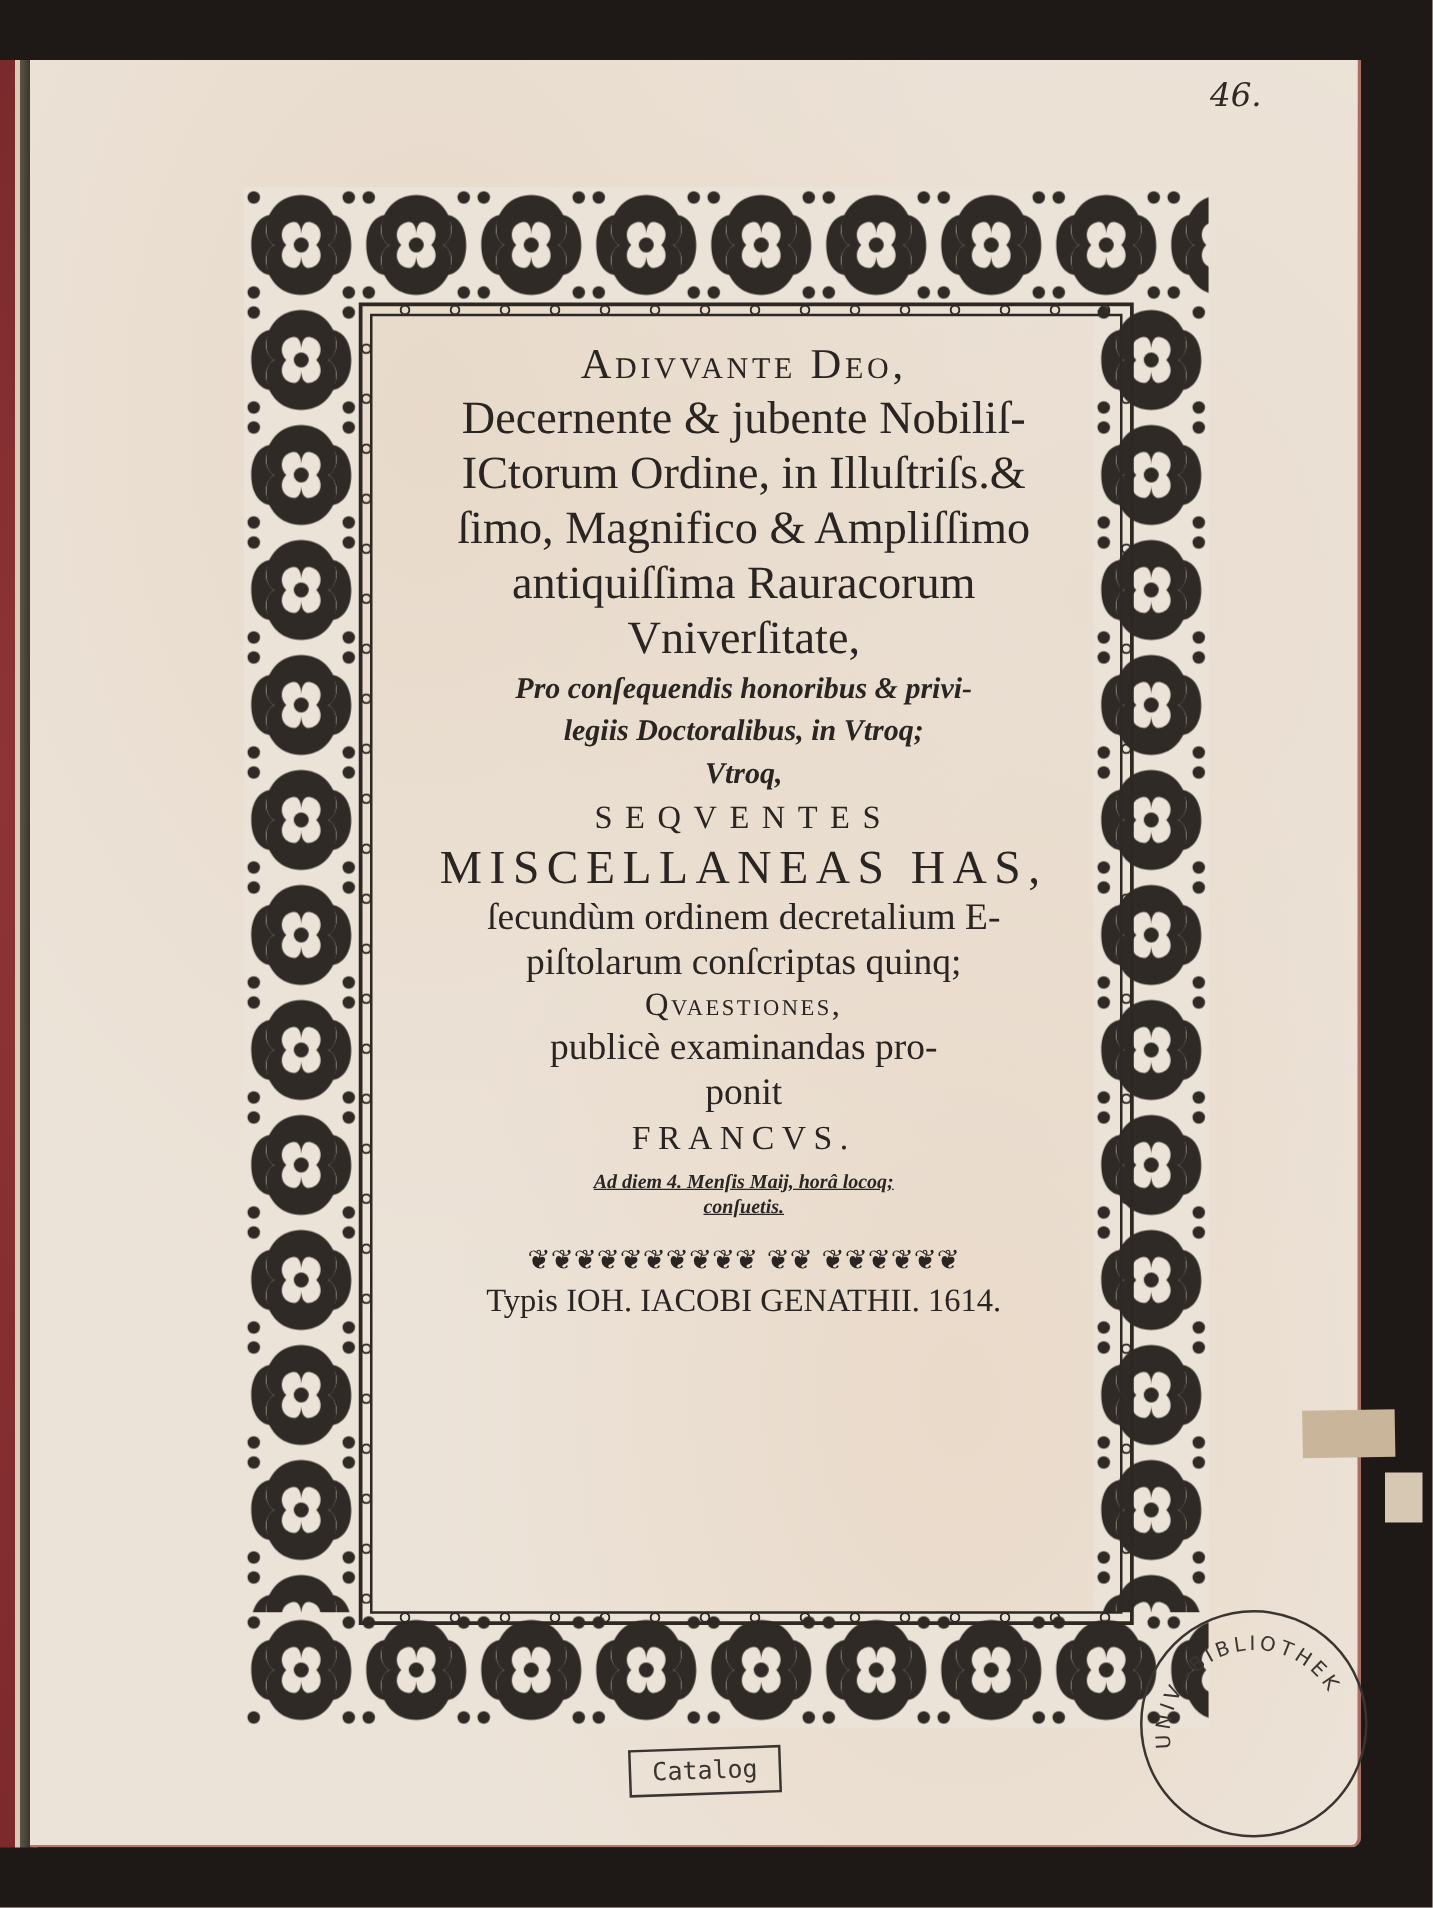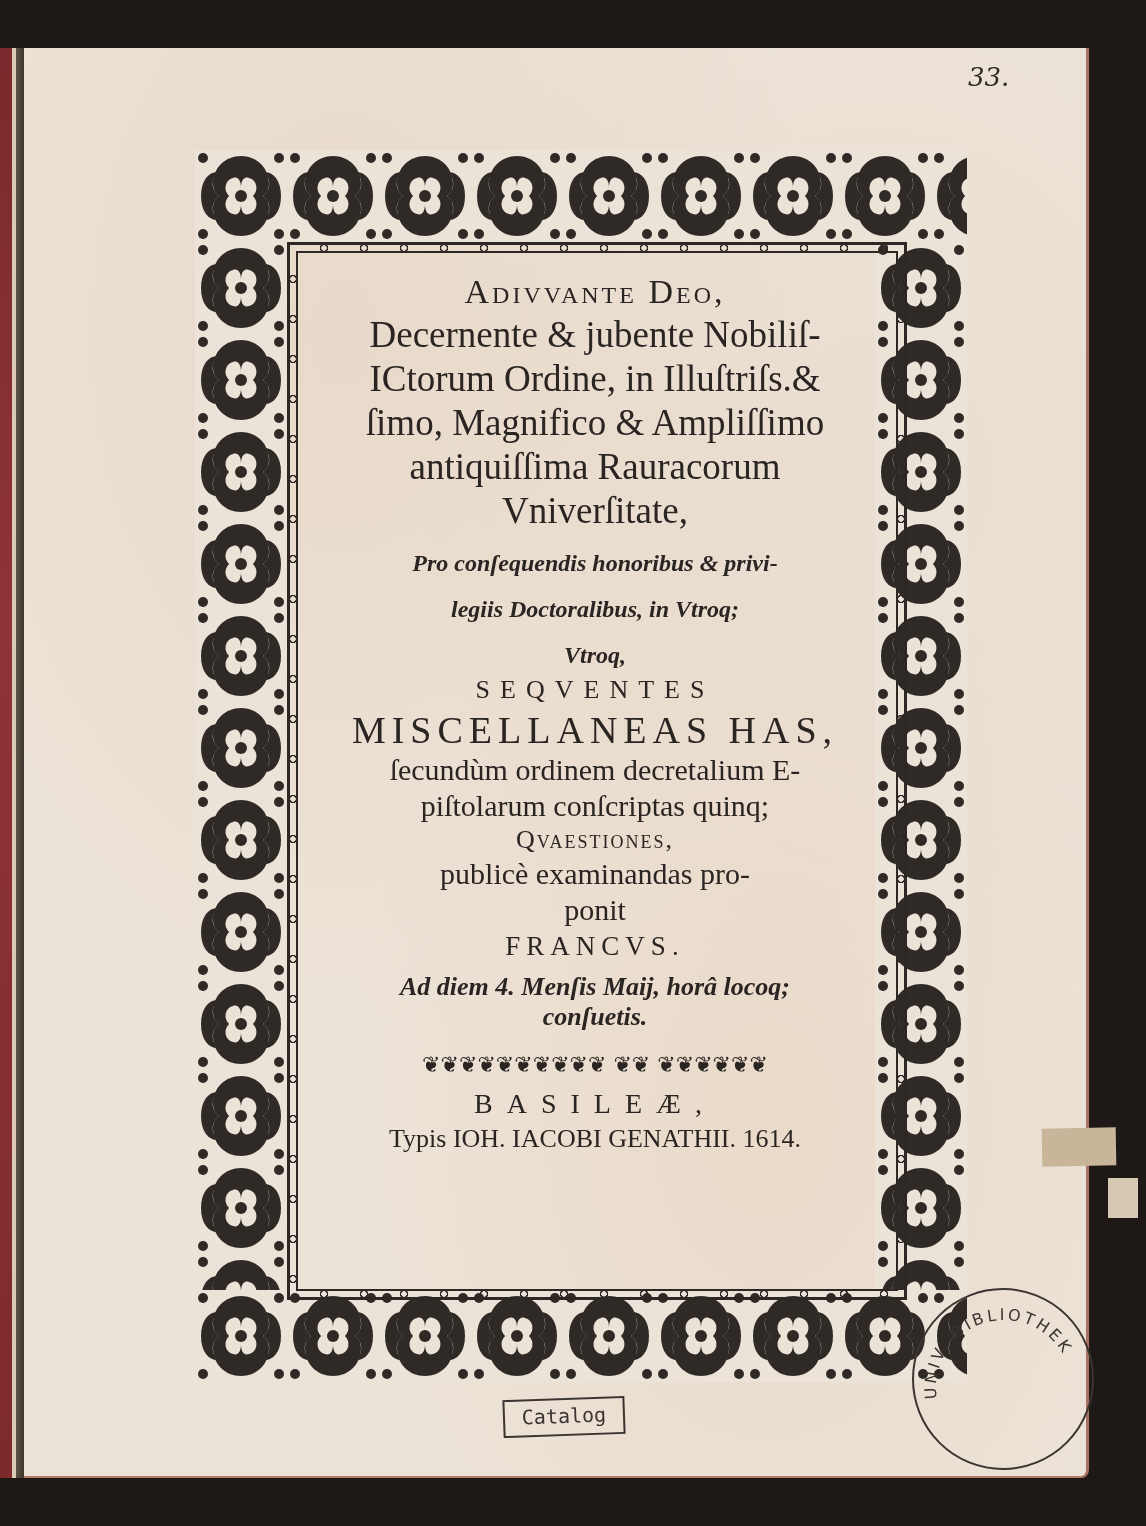--- a/index.html
+++ b/index.html
@@ -27,48 +27,48 @@
   .inner-frame::before { content:""; position:absolute; left:6px; top:6px; right:6px; bottom:6px; border:2px solid #2d2824; }
   .dots-h, .dots-v { position:absolute; }
   .dots-h { left:14px; right:14px; height:10px; background-image:radial-gradient(circle, transparent 2.5px, #2d2824 3px, #2d2824 4px, transparent 4.5px); background-size:40px 10px; }
   .dots-v { top:14px; bottom:14px; width:10px; background-image:radial-gradient(circle, transparent 2.5px, #2d2824 3px, #2d2824 4px, transparent 4.5px); background-size:10px 40px; }
   .text-block { position:absolute; left:300px; top:265px; width:590px; text-align:center; color:#2a2522; }
   .line { display:block; white-space:nowrap; line-height:1; }
   .roman { font-family:"Liberation Serif", serif; }
   .italic { font-family:"Liberation Serif", serif; font-style:italic; font-weight:bold; }
   .l-adiuvante { font-size:34px; letter-spacing:3px; margin-top:10px; font-variant:small-caps; }
   .l-body { font-size:37px; margin-top:7px; }
-  .l-ital { font-size:24px; margin-top:22px; }
+  .l-ital { font-size:24px; margin-top:10px; }
   .l-sequentes { font-size:26px; letter-spacing:10px; margin-top:10px; }
   .l-miscell { font-size:38px; letter-spacing:6px; margin-top:8px; }
   .l-sec { font-size:30px; margin-top:6px; }
   .l-quaest { font-size:26px; letter-spacing:2px; font-variant:small-caps; margin-top:6px; }
   .l-ioannes { font-size:34px; letter-spacing:2px; margin-top:18px; }
   .l-francus { font-size:27px; letter-spacing:6px; margin-top:8px; }
-  .l-addiem { font-size:26px; margin-top:14px; }
+  .l-addiem { font-size:16px; margin-top:14px;text-decoration:underline; }
   .fleuron-row { font-size:22px; letter-spacing:0; margin-top:24px; color:#2a2522; }
   .l-basileae { font-size:28px; letter-spacing:14px; margin-top:14px; }
   .l-typis { font-size:26px; margin-top:8px; }
   .catalog-stamp { position:absolute; left:503px; top:1398px; width:118px; height:34px; border:2px solid #3a3530; transform:rotate(-2deg);
                    font-family:"DejaVu Sans Mono", monospace; font-size:20px; color:#3a3530; text-align:center; line-height:32px; }
   .library-stamp { position:absolute; left:912px; top:1288px; width:178px; height:178px; border:2.5px solid #3a3530; border-radius:50%; }
   .library-stamp svg { width:100%; height:100%; }
   .bookmark-tab { position:absolute; left:1042px; top:1128px; width:74px; height:38px; background:#c9b69a; transform:rotate(-1deg); }
   .bookmark-tab2 { position:absolute; left:1108px; top:1178px; width:30px; height:40px; background:#d6c8b2; }
 </style>
 </head>
 <body>
 
 <div class="binding-red"></div>
 <div class="binding-light"></div>
 <div class="binding-dark"></div>
 
 <div class="page"></div>
 
-<div class="page-number">33.</div>
+<div class="page-number">46.</div>
 
 <div class="ornament">
   <div class="orn-band orn-top">
     <svg viewBox="0 0 772 92" preserveAspectRatio="none">
       <defs>
         <pattern id="arab" width="92" height="92" patternUnits="userSpaceOnUse">
           <rect width="92" height="92" fill="#ece3d8"></rect>
           <path d="M46 6 C30 6 18 18 18 34 C18 44 26 50 34 46 C28 40 30 30 38 28 C44 26 46 32 46 38 C46 32 48 26 54 28 C62 30 64 40 58 46 C66 50 74 44 74 34 C74 18 62 6 46 6 Z" fill="#2f2a26"></path>
           <path d="M46 86 C30 86 18 74 18 58 C18 48 26 42 34 46 C28 52 30 62 38 64 C44 66 46 60 46 54 C46 60 48 66 54 64 C62 62 64 52 58 46 C66 42 74 48 74 58 C74 74 62 86 46 86 Z" fill="#2f2a26"></path>
           <path d="M6 46 C6 30 14 22 22 22 C16 30 16 40 24 46 C16 52 16 62 22 70 C14 70 6 62 6 46 Z" fill="#2f2a26"></path>
@@ -121,21 +121,20 @@
   <span class="line roman l-miscell">MISCELLANEAS HAS,</span>
   <span class="line roman l-sec">ſecundùm ordinem decretalium E-</span>
   <span class="line roman l-sec">piſtolarum conſcriptas quinq;</span>
   <span class="line roman l-quaest">Qvaestiones,</span>
   <span class="line roman l-sec">publicè examinandas pro-</span>
   <span class="line roman l-sec">ponit</span>
   <span class="line roman l-francus">FRANCVS.</span>
   <span class="line italic l-addiem">Ad diem 4. Menſis Maij, horâ locoq;</span>
   <span class="line italic l-addiem" style="margin-top:4px;">conſuetis.</span>
   <span class="line fleuron-row">❦❦❦❦❦❦❦❦❦❦ ❦❦ ❦❦❦❦❦❦</span>
-  <span class="line roman l-basileae">BASILEÆ,</span>
   <span class="line roman l-typis">Typis IOH. IACOBI GENATHII. 1614.</span>
 </div>
 
 <div class="catalog-stamp">Catalog</div>
 
 <div class="library-stamp">
   <svg viewBox="0 0 178 178">
     <defs>
         <path id="arcp" d="M 30 130 A 68 68 0 1 1 150 130"></path>
       </defs>

